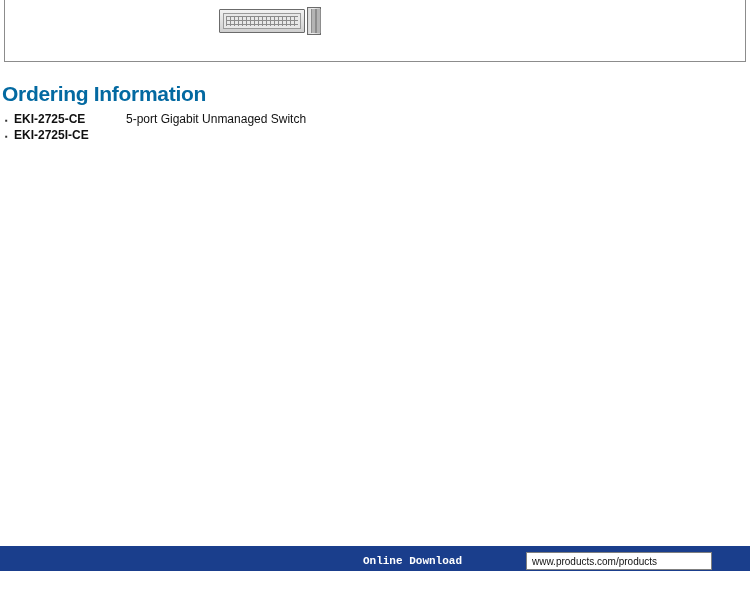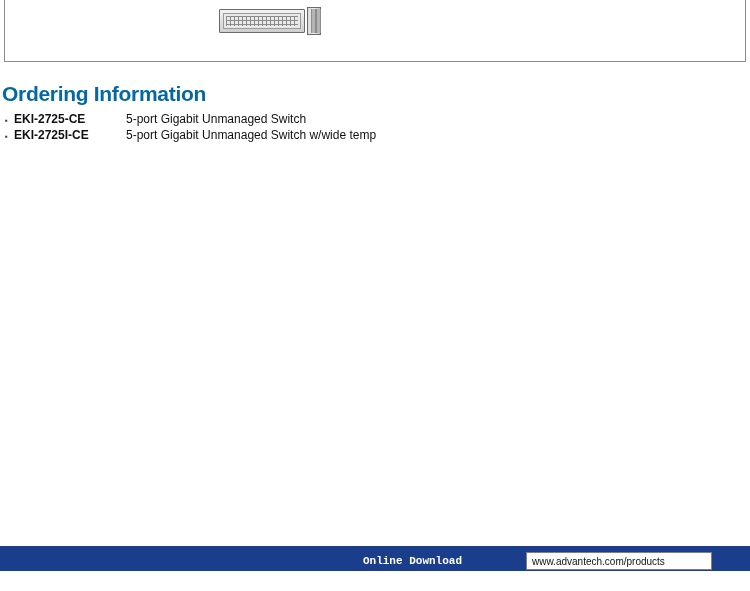--- a/index.html
+++ b/index.html
@@ -199,22 +199,21 @@
 
 <div class="order-list">
   <div class="order-row">
     <span class="bullet">▪</span>
     <span class="part-no">EKI-2725-CE</span>
     <span class="part-desc">5-port Gigabit Unmanaged Switch</span>
   </div>
   <div class="order-row">
     <span class="bullet">▪</span>
     <span class="part-no">EKI-2725I-CE</span>
-    <span class="part-desc">5-port Gigabit Unmanaged Switch w/wide temp</span>
   </div>
 </div>
 
 <div class="footer-bar"></div>
 <div class="footer-band"></div>
 <div class="footer-label">Online Download</div>
 <div class="footer-url-box">
-  <span class="footer-url">www.advantech.com/products</span>
+  <span class="footer-url">www.products.com/products</span>
 </div>
 
 </body></html>

